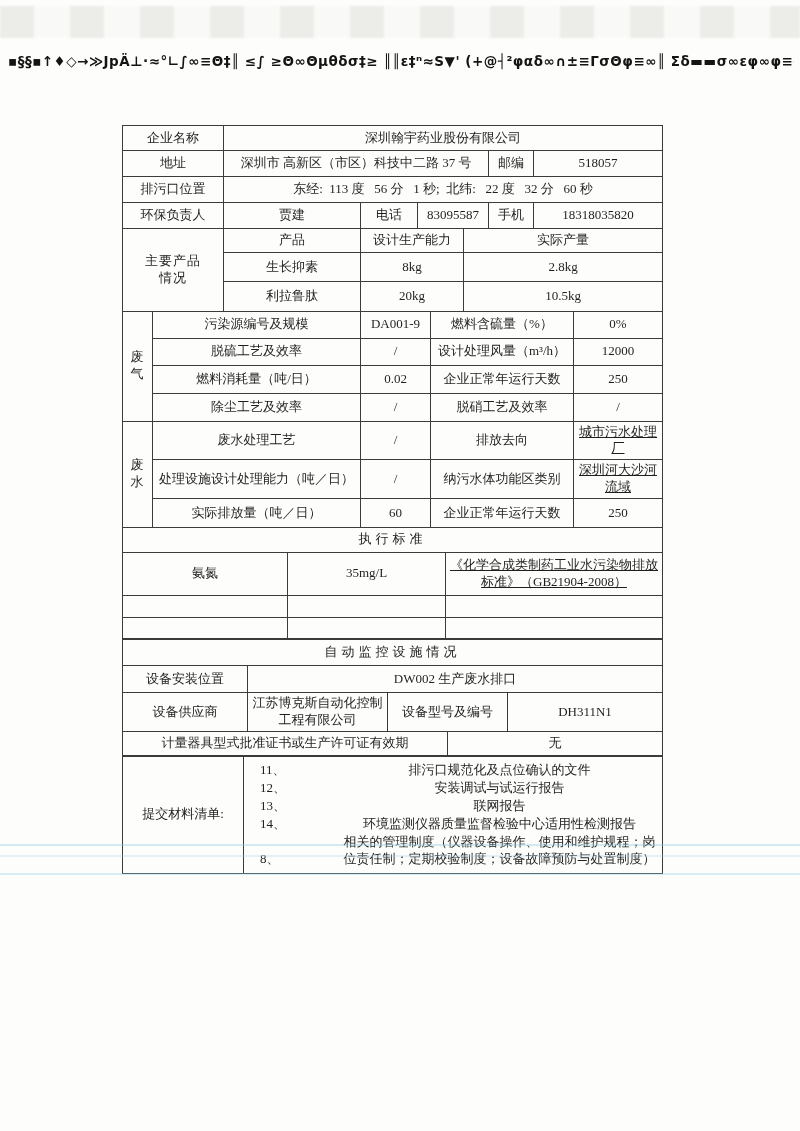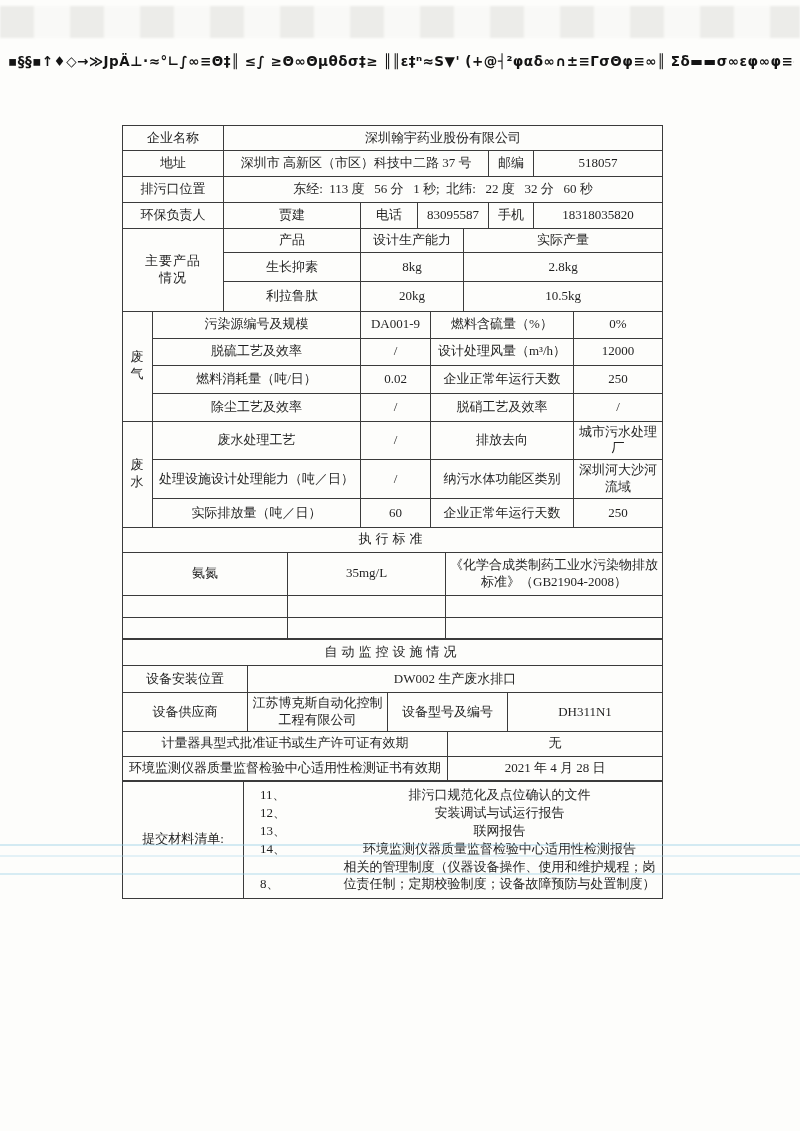--- a/index.html
+++ b/index.html
@@ -40,21 +40,21 @@
     box-sizing:border-box;
     font-size:13px;line-height:1.3;
     text-align:center;vertical-align:middle;
     padding:2px 4px;
     overflow:hidden;
   }
   td.left{text-align:left;padding-left:7px;}
   td.pre{white-space:pre-wrap;}
   td.vgroup{white-space:pre-line;font-size:13px;letter-spacing:1px;padding:0 2px;border-radius:8px;}
   td.title{font-size:13.5px;letter-spacing:4px;}
-  td.small{font-size:12.5px;}
+  td.small{font-size:12.5px;text-decoration:underline;}
   .list{padding:4px 2px;text-align:left;}
   .mi{display:flex;align-items:flex-end;margin:1px 0;gap:39px;}
   .mi .num{width:54px;flex:0 0 54px;text-align:left;padding-left:12px;box-sizing:border-box;}
   .mi .txt{flex:1;}
 </style>
 </head>
 <body>
 
 <div class="scan-band"></div>
 <div class="noise-line">▪§§▪↑♦◇→≫JpÄ⊥·≈°∟∫∞≡Θ‡║ ≤∫ ≥Θ∞Θμθδσ‡≥ ║║ε‡ⁿ≈S▼' (+@┤²φαδ∞∩±≡ΓσΘφ≡∞║ Σδ▬▬σ∞εφ∞φ≡σαφ≤≈≈</div>
@@ -219,24 +219,20 @@
     <tr style="height:36px">
       <td>设备供应商</td>
       <td>江苏博克斯自动化控制工程有限公司</td>
       <td colspan="2">设备型号及编号</td>
       <td>DH311N1</td>
     </tr>
     <tr style="height:25px">
       <td colspan="3">计量器具型式批准证书或生产许可证有效期</td>
       <td colspan="2">无</td>
     </tr>
-    <tr style="height:25px">
-      <td colspan="3">环境监测仪器质量监督检验中心适用性检测证书有效期</td>
-      <td colspan="2">2021 年 4 月 28 日</td>
-    </tr>
   </tbody>
     </table>
 
   <table class="t">
     <colgroup>
       <col style="width:121px">
         <col style="width:419px">
     </colgroup>
     <tbody>
         <tr style="height:118px">

